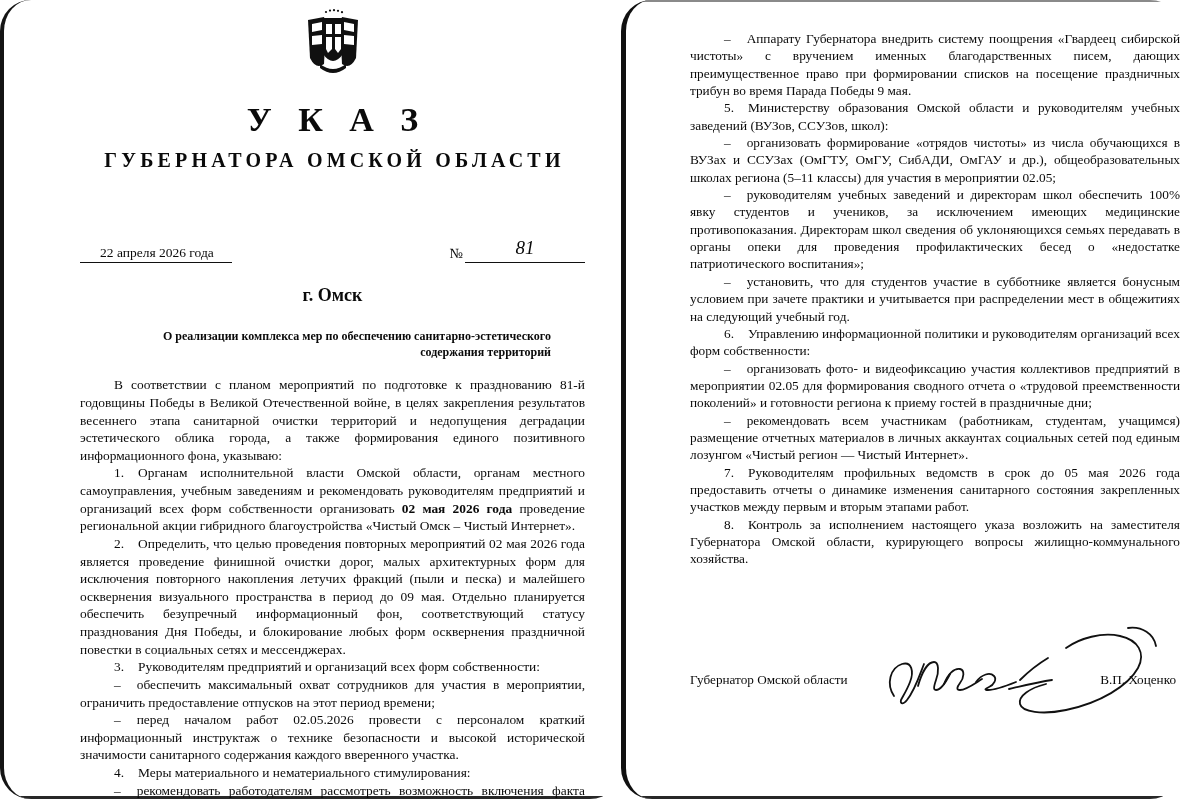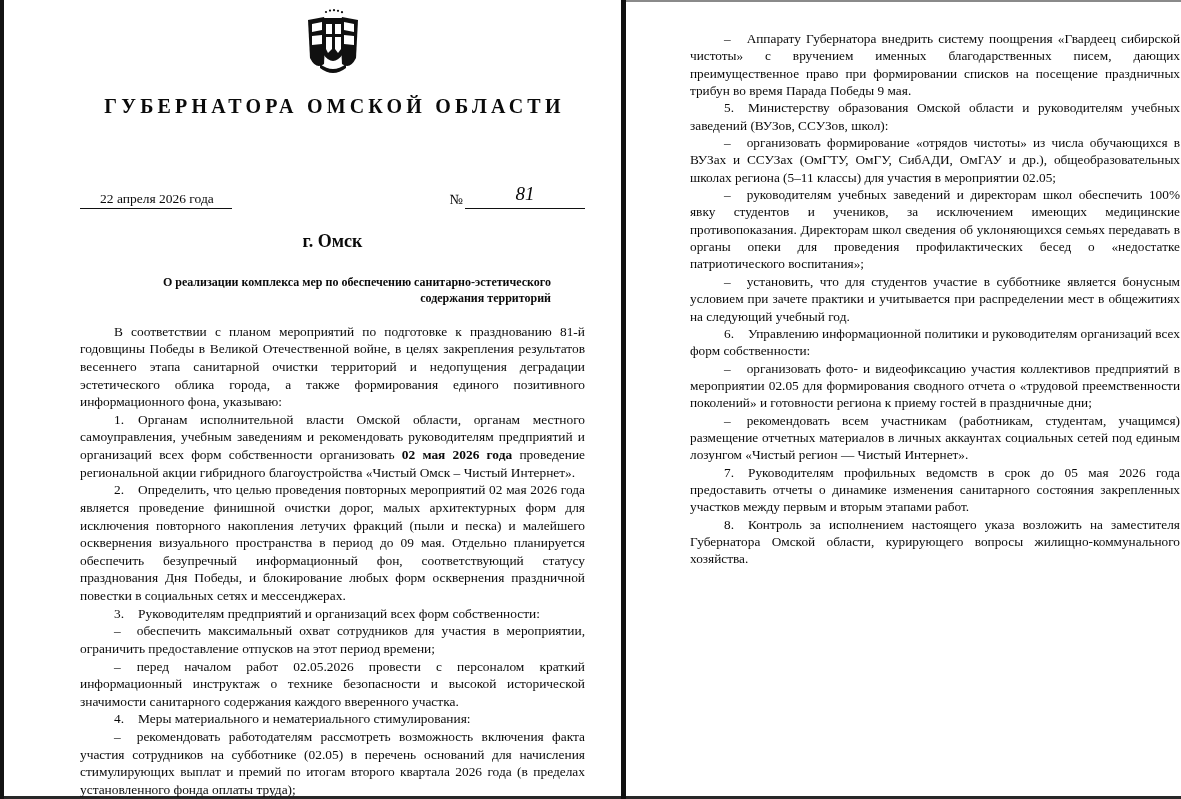--- a/index.html
+++ b/index.html
@@ -23,20 +23,21 @@
     inset: 0;
     display: flex;
     background: #ffffff;
   }
   .page {
     position: relative;
     height: 799px;
     background: #ffffff;
     box-sizing: border-box;
     overflow: hidden;
+    border-radius: 31px;
   }
   .page-left  { width: 621px; border-left: 4px solid #141414; }
   .page-right { width: 560px; border-left: 5px solid #101010; }
 
   
   .scan-edge-bottom {
     position: absolute;
     left: 0; right: 0; bottom: 0;
     height: 3px;
     background: #161616;
@@ -226,20 +227,21 @@
               <path d="M52 16 L42 14 L42 22 L52 24 Z" fill="#ffffff"></path>
               <path d="M10 28 L20 27 L20 36 L10 37 Z" fill="#ffffff"></path>
               <path d="M52 28 L42 27 L42 36 L52 37 Z" fill="#ffffff"></path>
 
               <path d="M18 56 Q31 66 44 56 L44 60 Q31 70 18 60 Z"></path>
             </g>
           </svg>
         </span>
       </div>
 
+      <div class="doc-kind">У К А З</div>
       <div class="doc-authority">ГУБЕРНАТОРА ОМСКОЙ ОБЛАСТИ</div>
 
       <div class="reg-line">
         <span class="reg-date">22 апреля 2026 года</span>
         <span class="reg-spacer"></span>
         <span class="reg-no-label">№</span>
         <span class="reg-no-value">81</span>
       </div>
 
       <div class="doc-city">г. Омск</div>
@@ -318,18 +320,36 @@
         </p>
 
         <p class="para num">
           <span class="numlab">7.</span><span>Руководителям профильных ведомств в срок до 05 мая 2026 года предоставить отчеты о динамике изменения санитарного состояния закрепленных участков между первым и вторым этапами работ.</span>
         </p>
 
         <p class="para num">
           <span class="numlab">8.</span><span>Контроль за исполнением настоящего указа возложить на заместителя Губернатора Омской области, курирующего вопросы жилищно-коммунального хозяйства.</span>
         </p>
 
+        <div class="sign-block">
+          <span class="sign-title">Губернатор Омской области</span>
+          <span class="sign-mark">
+            <svg viewBox="0 0 300 100" width="300" height="100" aria-hidden="true">
+              <g fill="none" stroke="#111111" stroke-width="1.8" stroke-linecap="round">
+                <path d="M24 74 C16 62 20 46 32 42 C42 39 44 50 40 60 C37 68 33 74 31 78 C30 82 33 83 37 78 C45 68 50 52 54 42"></path>
+                <path d="M48 64 C52 50 58 40 64 40 C69 40 69 50 66 58 C64 64 63 68 66 68 C71 68 76 60 80 52"></path>
+                <path d="M74 62 C78 52 84 46 90 47 C95 48 94 56 90 61 C87 65 86 68 90 68 C96 68 104 62 112 57"></path>
+                <path d="M106 60 C112 52 120 50 124 54 C127 57 124 63 119 65 C115 67 114 68 118 68 C126 68 136 64 146 60"></path>
+                <path d="M139 67 C152 64 168 60 182 58"></path>
+                <path d="M176 62 C160 66 148 74 150 82 C152 90 172 93 196 88 C230 81 258 64 268 46 C276 31 268 18 250 14 C232 10 210 16 196 26"></path>
+                <path d="M258 6 C272 4 284 12 286 24"></path>
+                <path d="M150 58 C158 50 168 42 178 36"></path>
+              </g>
+            </svg>
+          </span>
+          <span class="sign-name">В.П. Хоценко</span>
+        </div>
 
       </div>
     </div>
   </div>
 
 </div>
 
 </body></html>

